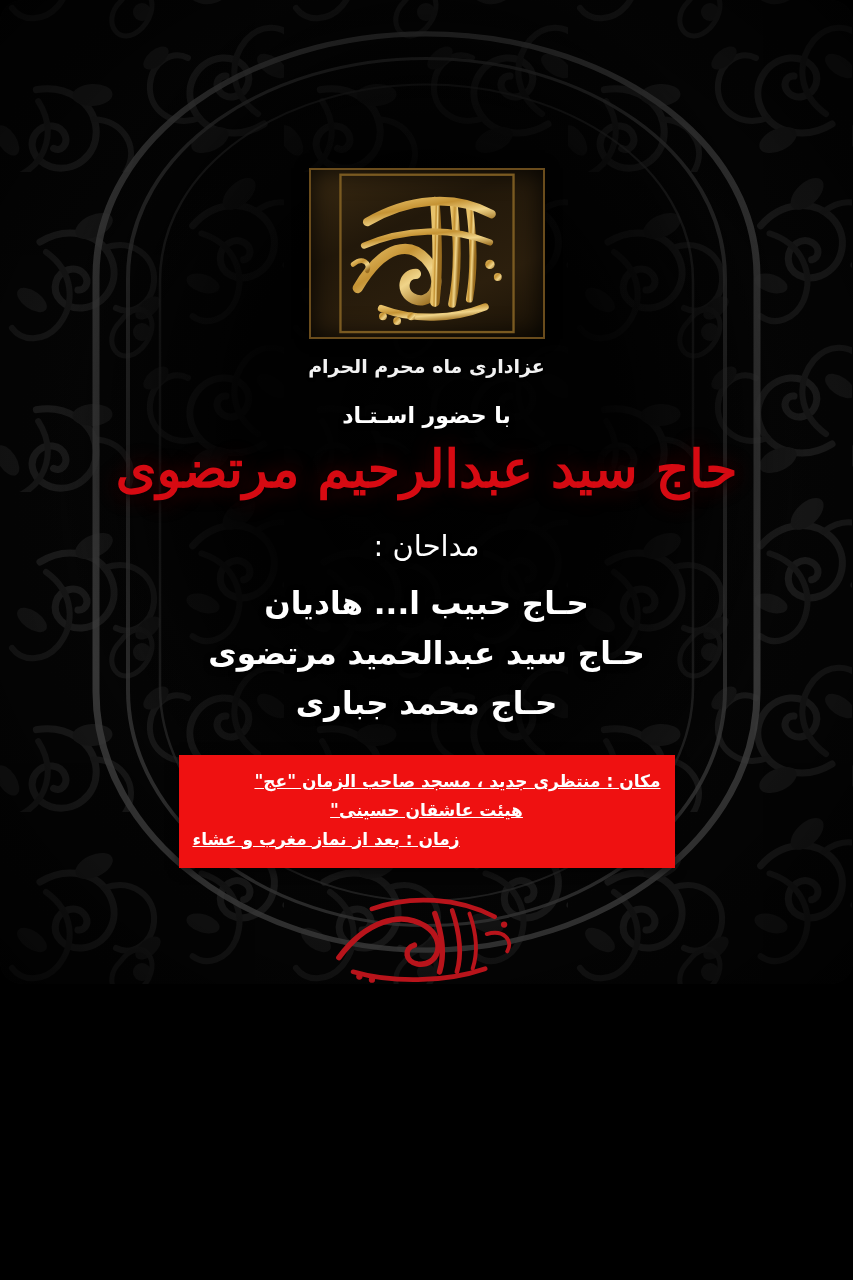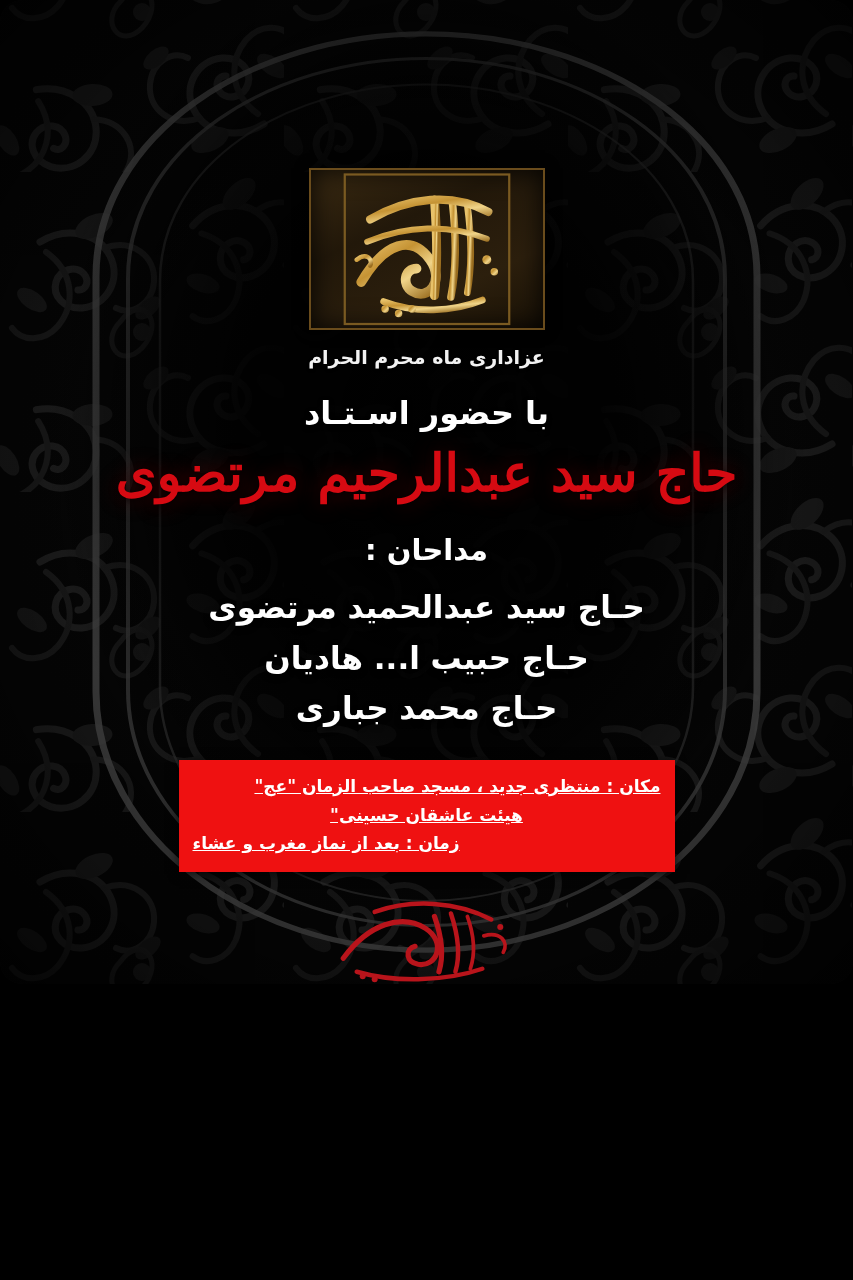--- a/index.html
+++ b/index.html
@@ -88,41 +88,41 @@
     color: #f2f2f2;
     font-size: 19px;
     font-weight: bold;
     letter-spacing: 0.2px;
     text-shadow: 0 1px 3px rgba(0,0,0,0.9);
   }
 
   .with-presence {
     margin-top: 26px;
     color: #ffffff;
-    font-size: 32px;
+    font-size: 22px;
     font-weight: bold;
     letter-spacing: 1px;
     text-shadow: 0 2px 5px rgba(0,0,0,0.95);
   }
 
   .main-name {
     margin-top: 8px;
     color: #d60a12;
     font-size: 52px;
     font-weight: bold;
     line-height: 1.25;
     text-shadow: 0 2px 8px rgba(0,0,0,0.95), 0 0 22px rgba(150,0,0,0.45);
     font-family: "DejaVu Serif", "Liberation Serif", serif;
   }
 
   .eulogists-label {
     margin-top: 28px;
     color: #ffffff;
     font-size: 29px;
-    font-weight: bold;
+    font-weight: normal;
     text-shadow: 0 2px 5px rgba(0,0,0,0.9);
   }
 
   .eulogists {
     margin-top: 14px;
     color: #ffffff;
     font-size: 31px;
     font-weight: bold;
     line-height: 1.55;
     text-shadow: 0 2px 6px rgba(0,0,0,0.95);
@@ -244,22 +244,22 @@
 
     <div class="subtitle">عزاداری ماه محرم الحرام</div>
 
     <div class="with-presence">با حضور اسـتـاد</div>
 
     <div class="main-name">حاج سید عبدالرحیم مرتضوی</div>
 
     <div class="eulogists-label">مداحان :</div>
 
     <div class="eulogists">
+      <div>حـاج حبیب ا... هادیان</div>
       <div>حـاج سید عبدالحمید مرتضوی</div>
-      <div>حـاج حبیب ا... هادیان</div>
       <div>حـاج محمد جباری</div>
     </div>
 
     <div class="info-box">
       <div class="line-place">مکان : منتظری جدید ، مسجد صاحب الزمان "عج"</div>
       <div class="line-heyat">هیئت عاشقان حسینی"</div>
       <div class="line-time">زمان : بعد از نماز مغرب و عشاء</div>
     </div>
 
     <div class="signature">

